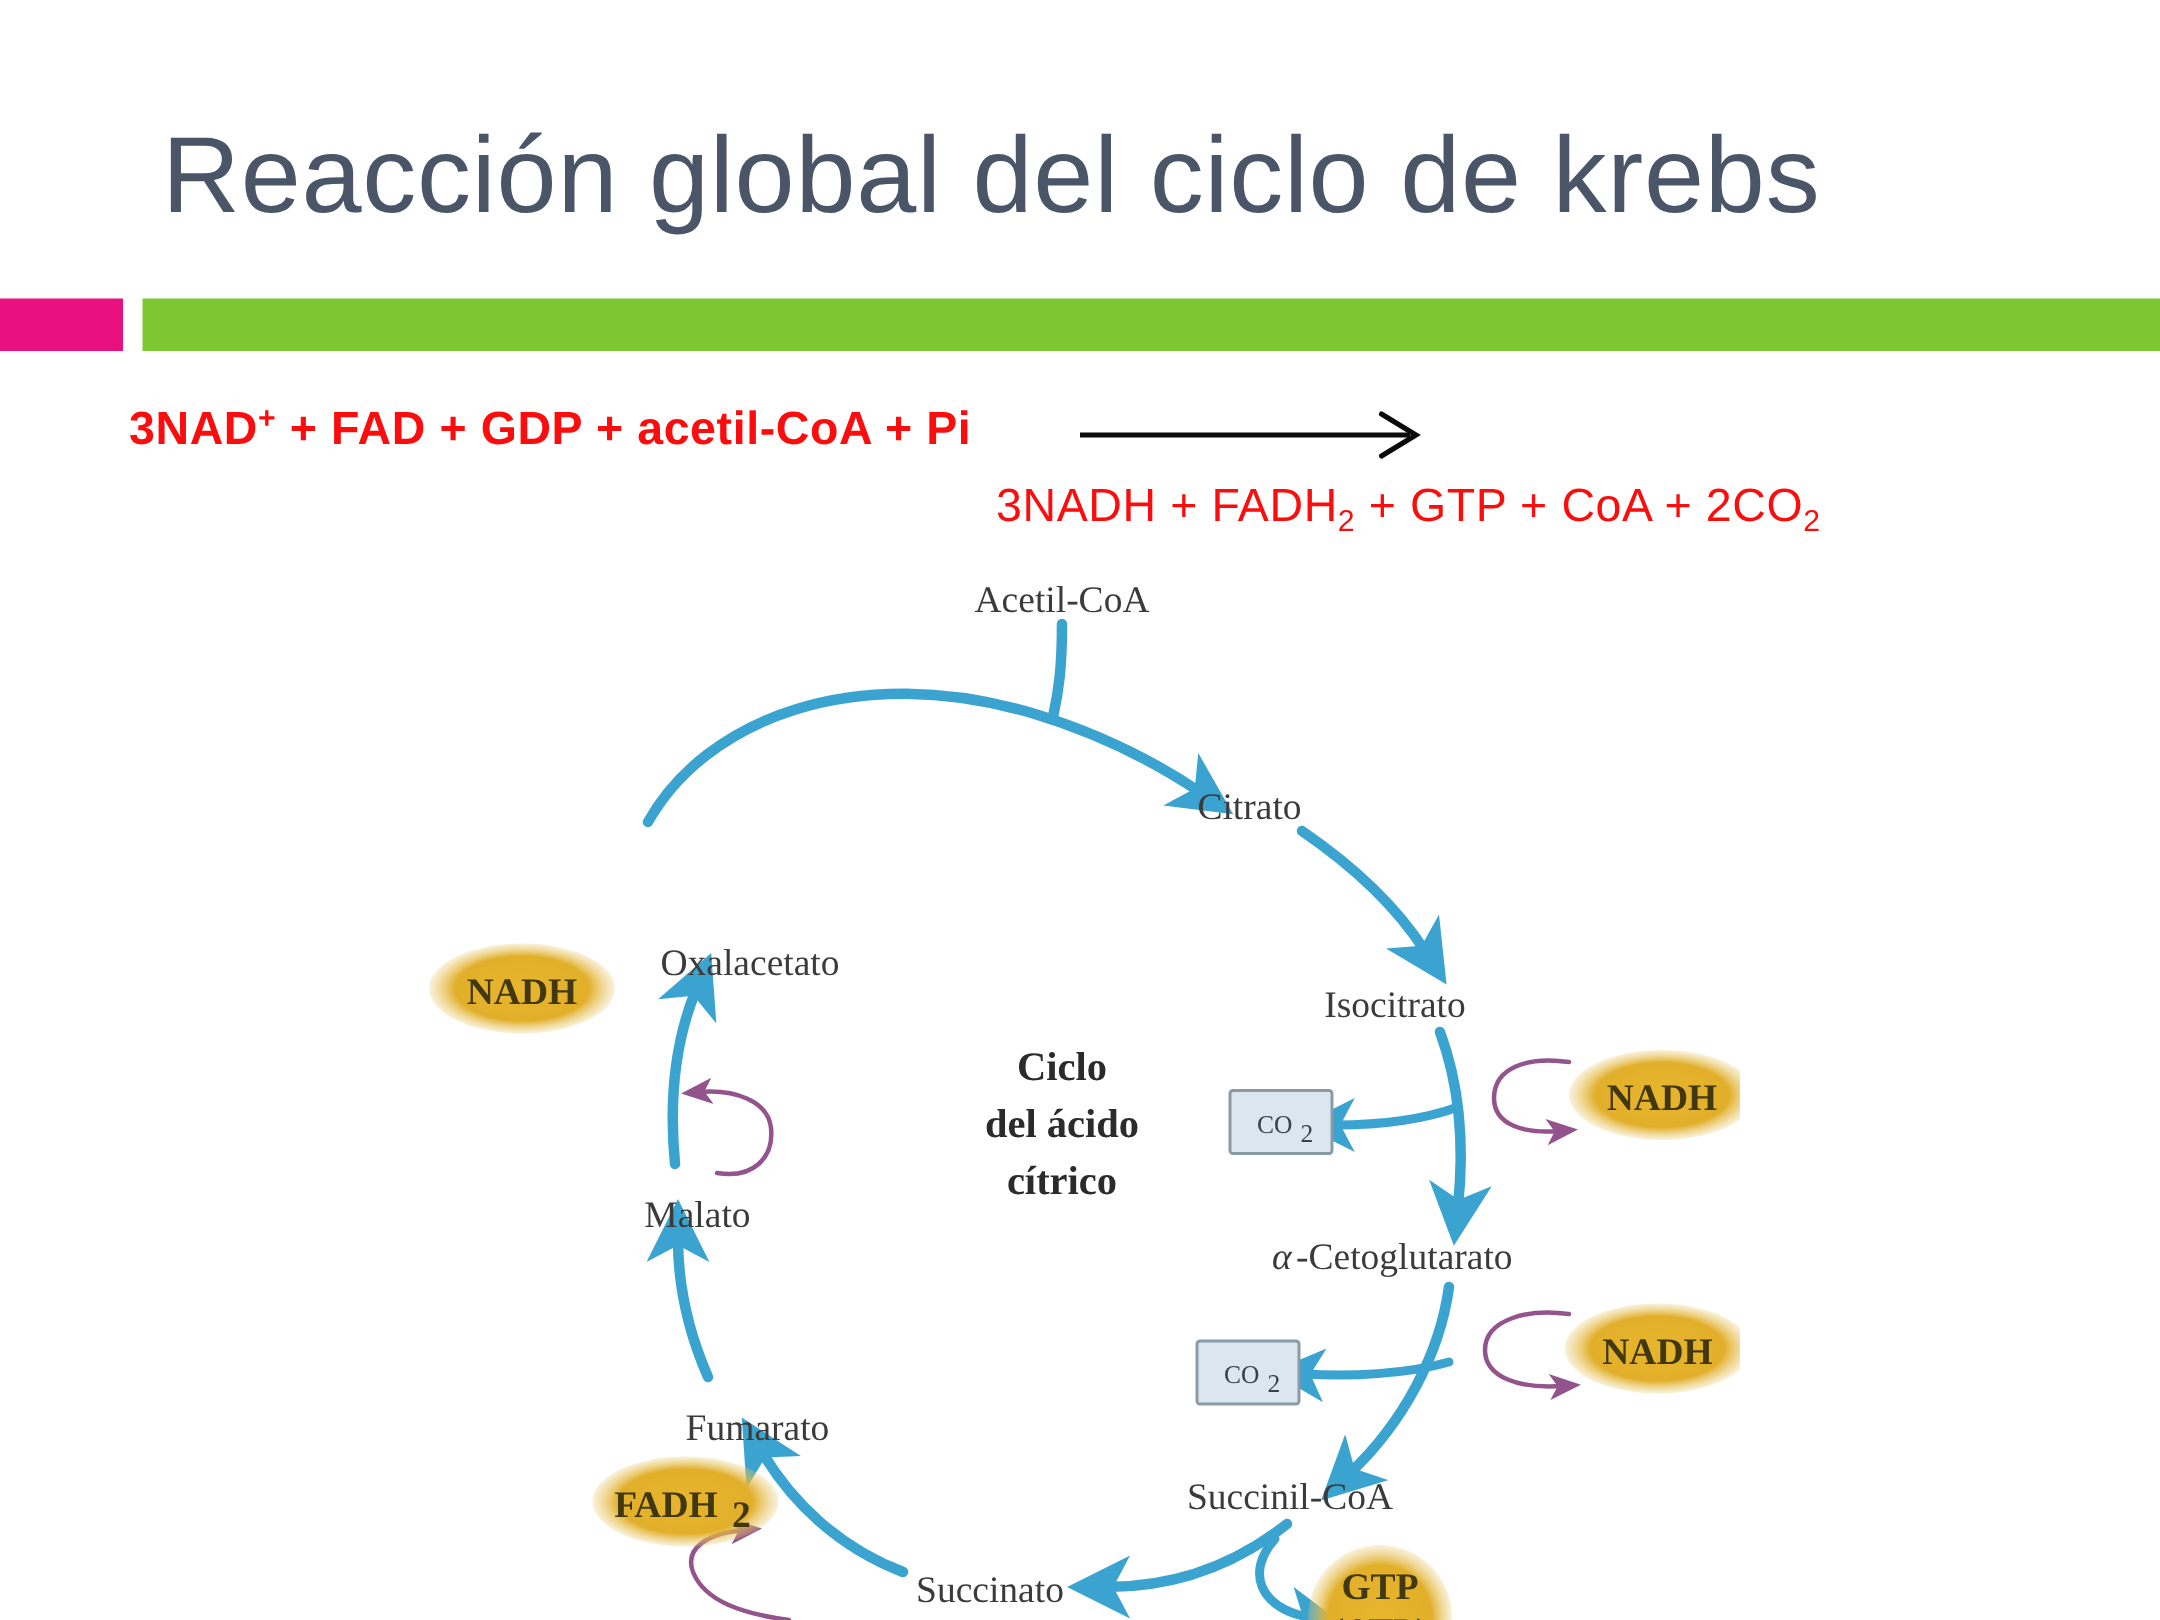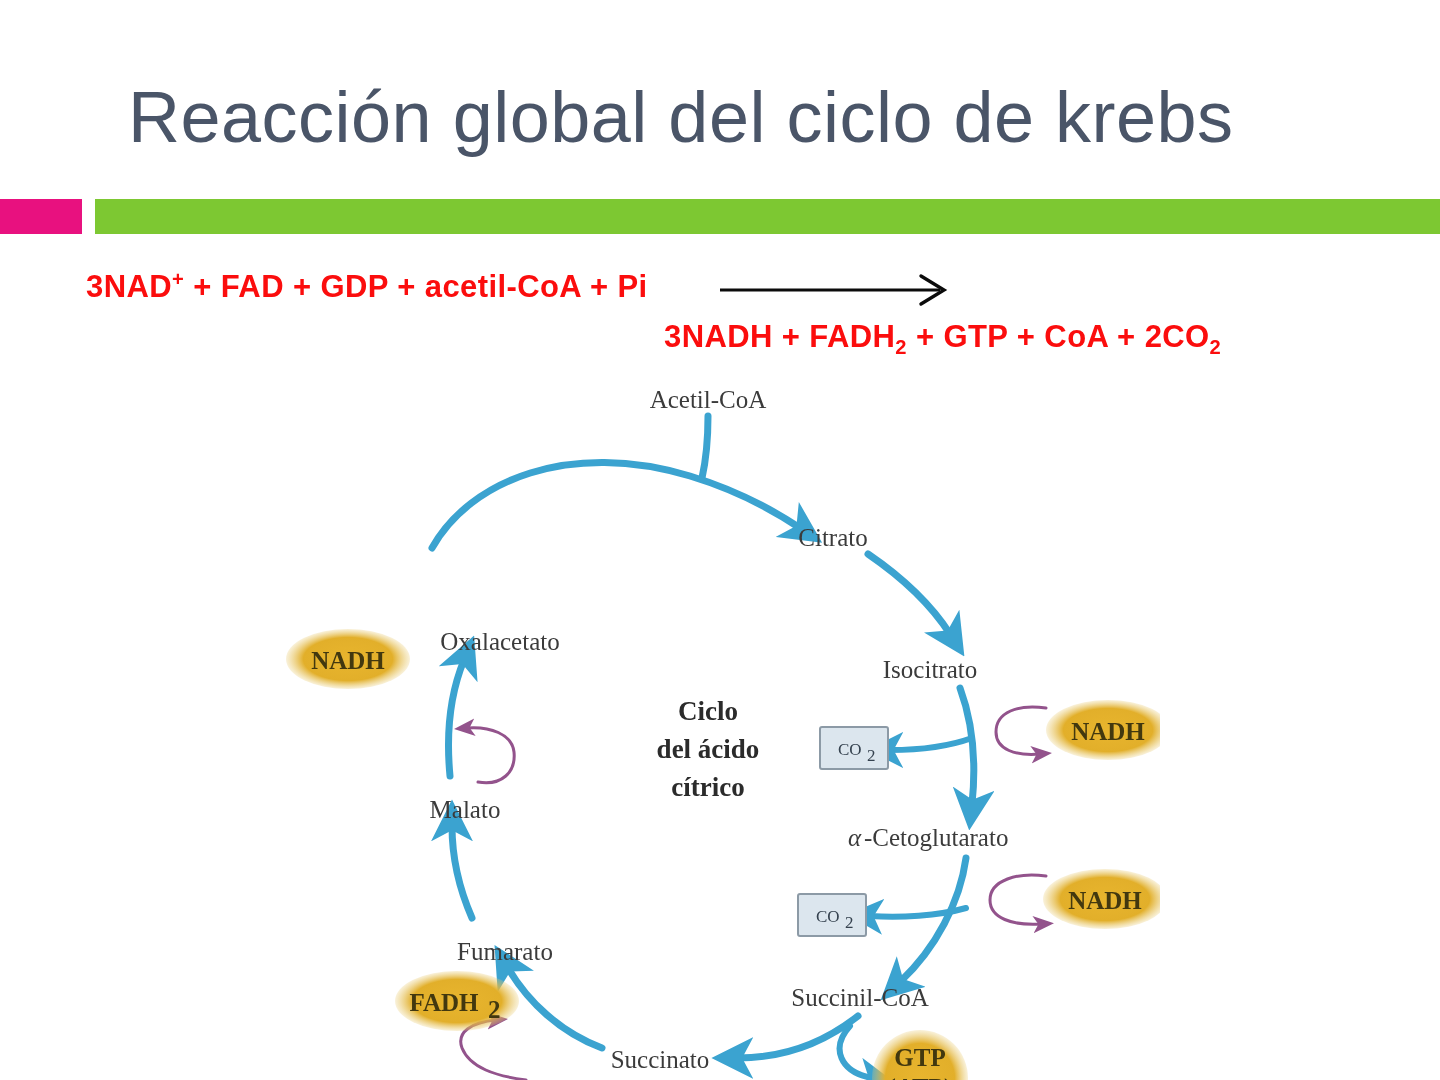--- a/index.html
+++ b/index.html
@@ -20,21 +20,20 @@
     position: absolute;
     left: 108px;
     top: 78px;
     font-family: "Liberation Sans", sans-serif;
     font-size: 72px;
     font-weight: 400;
     letter-spacing: 0.5px;
     color: #4A5568;
     white-space: nowrap;
     line-height: 1.1;
-    margin-left: 20px;
   }
 
   
   #bar-pink {
     position: absolute;
     left: 0px;
     top: 199px;
     width: 82px;
     height: 35px;
     background: #E8117F;
@@ -60,21 +59,21 @@
     white-space: nowrap;
     letter-spacing: 0.4px;
     margin-left: 44px;
   }
   #equation-line-2 {
     position: absolute;
     left: 664px;
     top: 319px;
     font-family: "Liberation Sans", sans-serif;
     font-size: 31px;
-    font-weight: bold;
+    font-weight: normal;
     color: #FB0D0D;
     white-space: nowrap;
     letter-spacing: 0.4px;
   }
   .sup { font-size: 0.65em; vertical-align: super; }
   .sub { font-size: 0.65em; vertical-align: sub; }
 
   #reaction-arrow {
     position: absolute;
     left: 718px;

